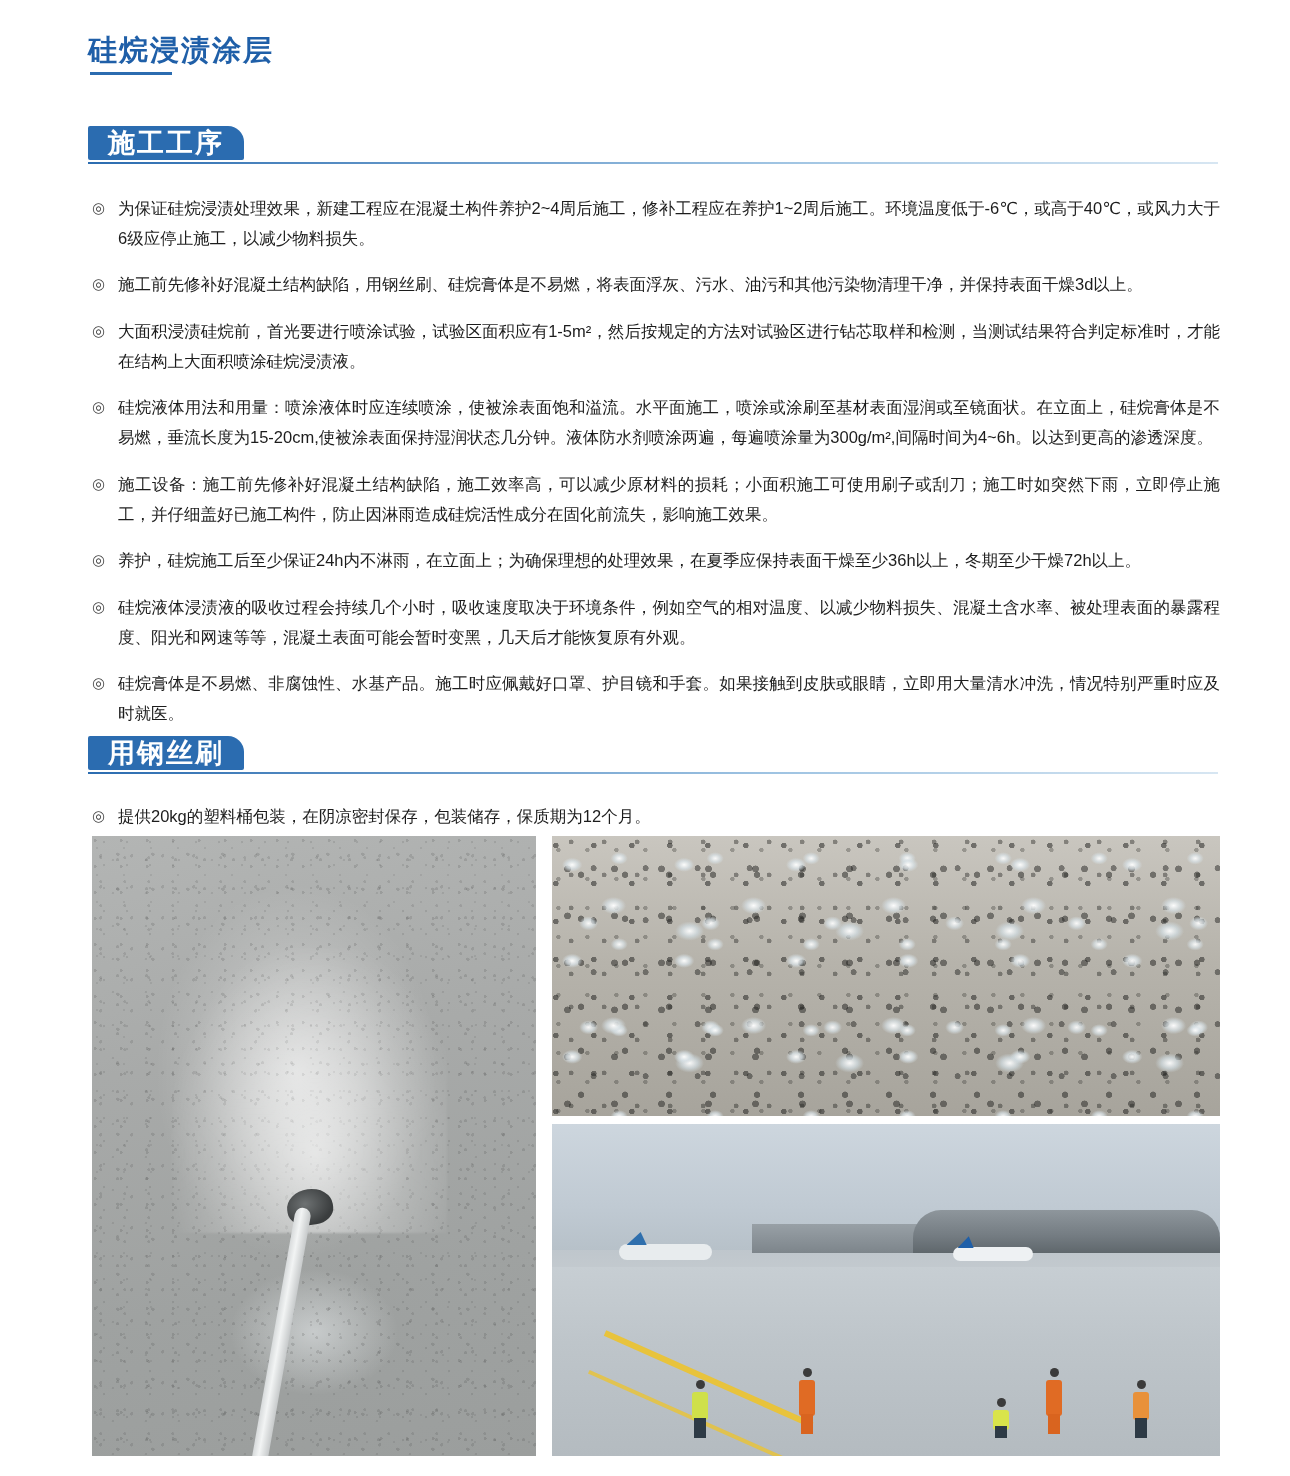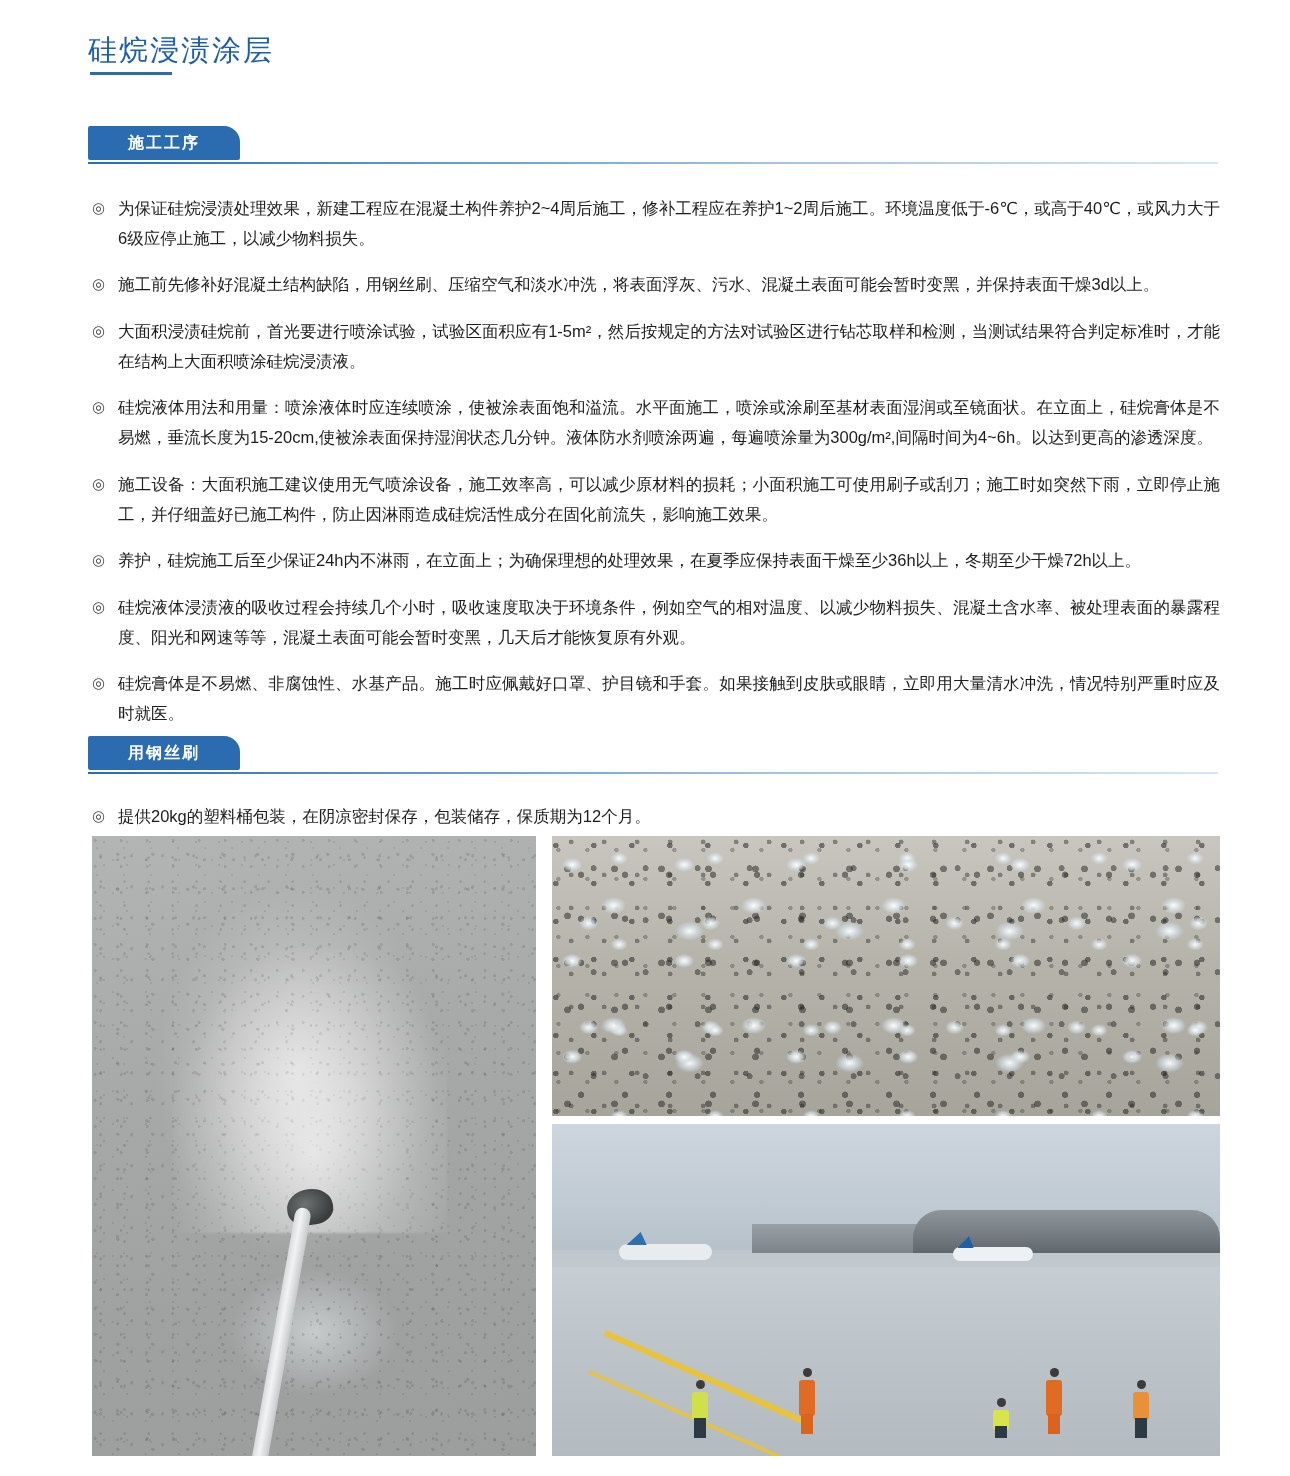--- a/index.html
+++ b/index.html
@@ -22,21 +22,21 @@
     box-sizing: border-box;
     padding: 0;
   }
 
   
   .doc-title {
     position: absolute;
     left: 88px;
     top: 12px;
     font-size: 29px;
-    font-weight: 400;
+    font-weight: 700;
     letter-spacing: 2px;
     color: #1f5fa8;
   }
   .title-rule {
     position: absolute;
     left: 90px;
     top: 72px;
     width: 82px;
     height: 3px;
     background: #2b6cb0;
@@ -50,21 +50,21 @@
     height: 34px;
   }
   .section-head .tag {
     position: absolute;
     left: 0;
     top: 0;
     height: 34px;
     min-width: 152px;
     background: #2b6cb0;
     color: #ffffff;
-    font-size: 16px;
+    font-size: 27px;
     font-weight: 700;
     letter-spacing: 2px;
     display: flex;
     align-items: center;
     justify-content: center;
     padding: 0 20px;
     box-sizing: border-box;
     border-radius: 2px 16px 2px 2px;
   }
   .section-head .rule {
@@ -266,24 +266,24 @@
   <h1 class="doc-title">硅烷浸渍涂层</h1>
   <div class="title-rule"></div>
 
   <div class="section-head" style="top:126px;">
     <div class="tag">施工工序</div>
     <div class="rule"></div>
   </div>
 
   <div class="list" style="top:176px;">
     <p class="item"><span class="bullet">◎</span><span>为保证硅烷浸渍处理效果，新建工程应在混凝土构件养护2~4周后施工，修补工程应在养护1~2周后施工。环境温度低于-6℃，或高于40℃，或风力大于6级应停止施工，以减少物料损失。</span></p>
-    <p class="item"><span class="bullet">◎</span><span>施工前先修补好混凝土结构缺陷，用钢丝刷、压缩空气和淡水冲洗，将表面浮灰、污水、混凝土表面可能会暂时变黑，并保持表面干燥3d以上。</span></p>
+    <p class="item"><span class="bullet">◎</span><span>施工前先修补好混凝土结构缺陷，用钢丝刷、硅烷膏体是不易燃，将表面浮灰、污水、油污和其他污染物清理干净，并保持表面干燥3d以上。</span></p>
     <p class="item"><span class="bullet">◎</span><span>大面积浸渍硅烷前，首光要进行喷涂试验，试验区面积应有1-5m²，然后按规定的方法对试验区进行钻芯取样和检测，当测试结果符合判定标准时，才能在结构上大面积喷涂硅烷浸渍液。</span></p>
     <p class="item"><span class="bullet">◎</span><span>硅烷液体用法和用量：喷涂液体时应连续喷涂，使被涂表面饱和溢流。水平面施工，喷涂或涂刷至基材表面湿润或至镜面状。在立面上，硅烷膏体是不易燃，垂流长度为15-20cm,使被涂表面保持湿润状态几分钟。液体防水剂喷涂两遍，每遍喷涂量为300g/m²,间隔时间为4~6h。以达到更高的渗透深度。</span></p>
-    <p class="item"><span class="bullet">◎</span><span>施工设备：大面积施工建议使用无气喷涂设备，施工效率高，可以减少原材料的损耗；小面积施工可使用刷子或刮刀；施工时如突然下雨，立即停止施工，并仔细盖好已施工构件，防止因淋雨造成硅烷活性成分在固化前流失，影响施工效果。</span></p>
+    <p class="item"><span class="bullet">◎</span><span>施工设备：施工前先修补好混凝土结构缺陷，施工效率高，可以减少原材料的损耗；小面积施工可使用刷子或刮刀；施工时如突然下雨，立即停止施工，并仔细盖好已施工构件，防止因淋雨造成硅烷活性成分在固化前流失，影响施工效果。</span></p>
     <p class="item"><span class="bullet">◎</span><span>养护，硅烷施工后至少保证24h内不淋雨，在立面上；为确保理想的处理效果，在夏季应保持表面干燥至少36h以上，冬期至少干燥72h以上。</span></p>
     <p class="item"><span class="bullet">◎</span><span>硅烷液体浸渍液的吸收过程会持续几个小时，吸收速度取决于环境条件，例如空气的相对温度、以减少物料损失、混凝土含水率、被处理表面的暴露程度、阳光和网速等等，混凝土表面可能会暂时变黑，几天后才能恢复原有外观。</span></p>
     <p class="item"><span class="bullet">◎</span><span>硅烷膏体是不易燃、非腐蚀性、水基产品。施工时应佩戴好口罩、护目镜和手套。如果接触到皮肤或眼睛，立即用大量清水冲洗，情况特别严重时应及时就医。</span></p>
   </div>
 
   <div class="section-head" style="top:736px;">
     <div class="tag">用钢丝刷</div>
     <div class="rule"></div>
   </div>
 

